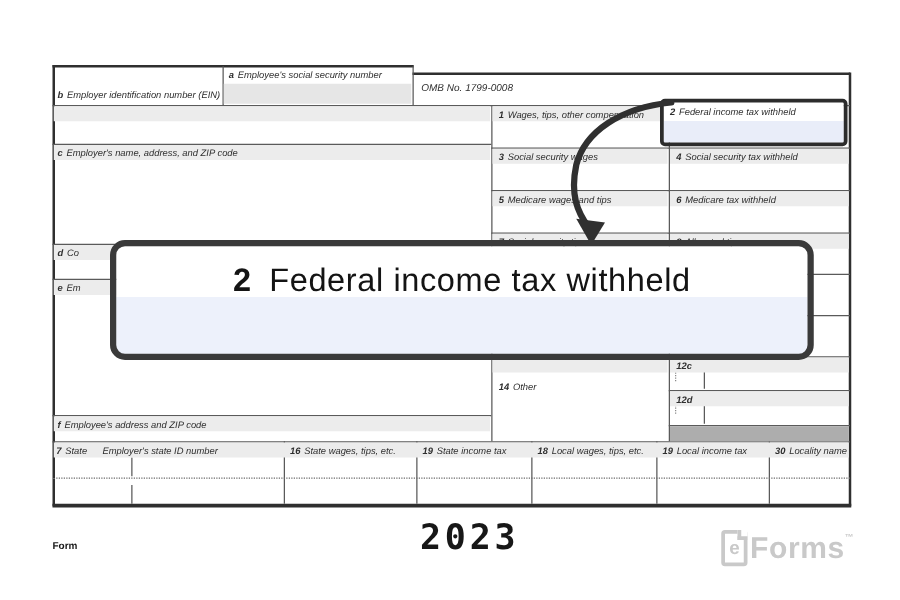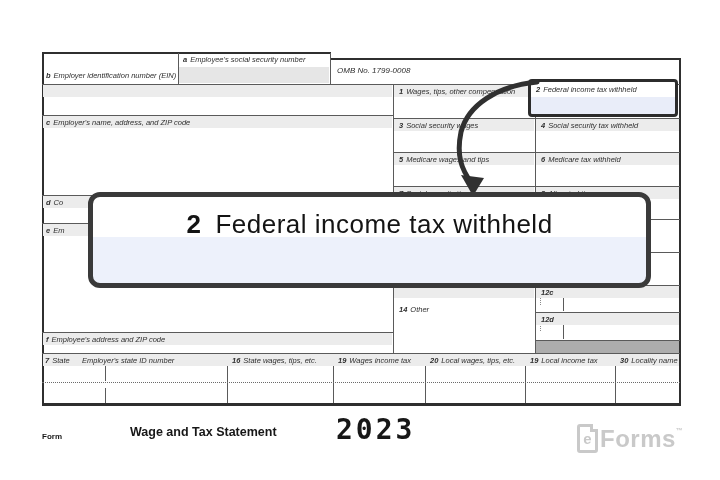--- a/index.html
+++ b/index.html
@@ -128,40 +128,39 @@
   <div class="lbl" style="left:541px;top:156px"><span class="bn">6</span><span>Medicare tax withheld</span></div>
   <div class="lbl" style="left:399px;top:190px"><span class="bn">7</span><span>Social security tips</span></div>
   <div class="lbl" style="left:541px;top:190px"><span class="bn">8</span><span>Allocated tips</span></div>
   <div class="lbl" style="left:399px;top:306px"><span class="bn">14</span><span>Other</span></div>
   <div class="lbl" style="left:541px;top:289px"><span class="bn">12c</span></div>
   <div class="lbl" style="left:541px;top:316px"><span class="bn">12d</span></div>
 
   <div class="lbl" style="left:45px;top:357px"><span class="bn">7</span><span>State</span></div>
   <div class="lbl" style="left:82px;top:357px">Employer's state ID number</div>
   <div class="lbl" style="left:232px;top:357px"><span class="bn">16</span><span>State wages, tips, etc.</span></div>
-  <div class="lbl" style="left:338px;top:357px"><span class="bn">19</span><span>Wages income tax</span></div>
-  <div class="lbl" style="left:430px;top:357px"><span class="bn">20</span><span>Local wages, tips, etc.</span></div>
+  <div class="lbl" style="left:338px;top:357px"><span class="bn">19</span><span>State income tax</span></div>
+  <div class="lbl" style="left:430px;top:357px"><span class="bn">18</span><span>Local wages, tips, etc.</span></div>
   <div class="lbl" style="left:530px;top:357px"><span class="bn">19</span><span>Local income tax</span></div>
   <div class="lbl" style="left:620px;top:357px"><span class="bn">30</span><span>Locality name</span></div>
 
   <div id="box2-hi" class="abs">
     <div class="lbl"><span class="bn">2</span><span>Federal income tax withheld</span></div>
   </div>
 
   <svg class="abs" style="left:0;top:0" width="720" height="480">
     <path d="M 537 82 C 497 86 468 105 461 132 C 456 156 462 170 471 182" fill="none" stroke="#303030" stroke-width="5" stroke-linecap="round"></path>
     <polygon points="461,175 484,178 473,196" fill="#303030"></polygon>
   </svg>
 
   <div id="callout" class="abs">
     <div class="big"><span class="bn">2</span><span>Federal income tax withheld</span></div>
   </div>
 
   <div id="ft-form" class="ft">Form</div>
-  <div id="ft-title" class="ft">Wage and Tax Statement</div>
   <div id="ft-year" class="ft ocr">2023</div>
 
   <div id="brand" class="abs">
     <div id="brand-icon">
       <div id="brand-fold"></div>
       <span>e</span>
     </div>
     <span id="brand-rest"><span>Forms</span><span id="brand-mark">™</span></span>
   </div>
 

